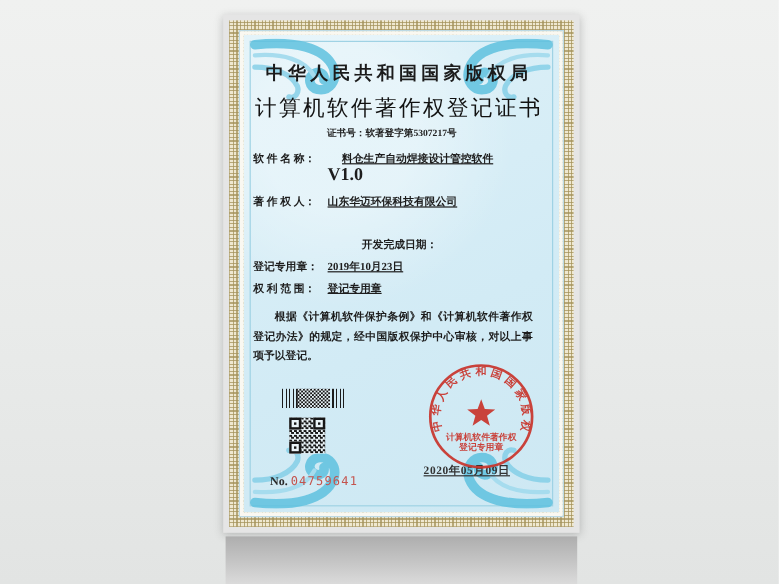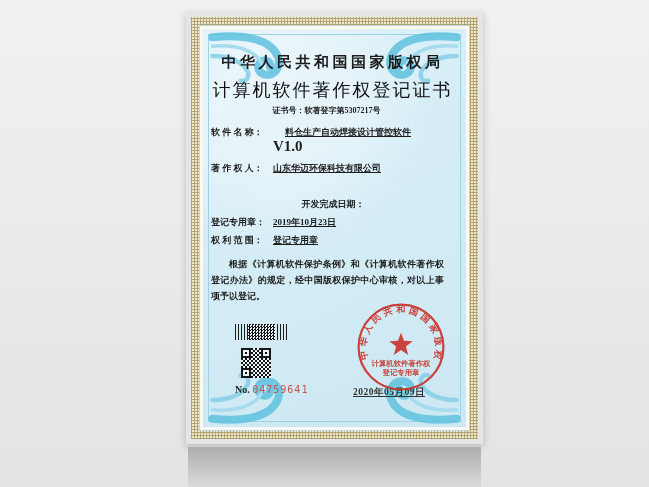--- a/index.html
+++ b/index.html
@@ -65,21 +65,21 @@
     background:repeating-linear-gradient(90deg,#1c1c1c 0 1px,transparent 1px 3px);}
   .barcode-core{position:absolute;left:13px;top:0;width:27px;height:100%;
     background-image:repeating-conic-gradient(#141414 0 25%,#e9f3f7 0 50%);
     background-size:3px 3px;}
   .qr{position:absolute;left:38px;top:319px;width:30px;height:30px;
     background-image:repeating-conic-gradient(#161616 0 25%,#eaf4f8 0 50%);
     background-size:4px 4px;}
   .qr .f{position:absolute;width:6px;height:6px;border:2px solid #161616;background:#eaf4f8;box-sizing:content-box;}
   .qr .f::after{content:"";position:absolute;left:2px;top:2px;width:2px;height:2px;background:#161616;}
   .qr .tl{left:0;top:0;} .qr .trc{right:0;top:0;} .qr .blc{left:0;bottom:0;}
-  .serial{position:absolute;left:22px;top:355px;font-size:10px;font-weight:bold;color:#2a2a2a;margin-left:10px;}
+  .serial{position:absolute;left:22px;top:367px;font-size:10px;font-weight:bold;color:#2a2a2a;}
   .serial .digits{font-family:"DejaVu Sans Mono",monospace;color:#c4534d;letter-spacing:1px;font-weight:normal;}
   .issue-date{position:absolute;left:150px;top:357px;font-size:9.5px;font-weight:bold;color:#333;letter-spacing:.5px;text-decoration:underline;}
   .seal{position:absolute;left:152px;top:272px;width:92px;height:92px;opacity:.92;}
 </style>
 </head>
 <body>
 
 <div class="paper">
   <div class="meander">
     <div class="panel">

